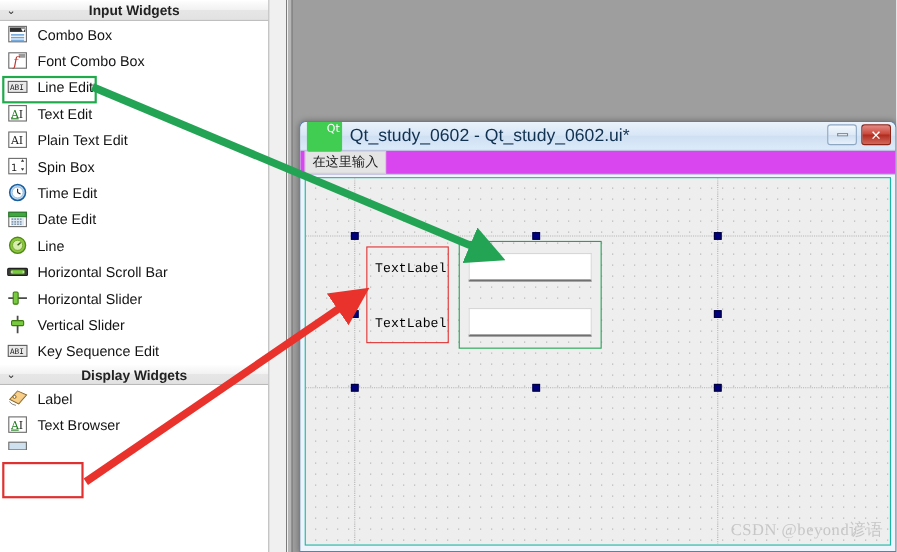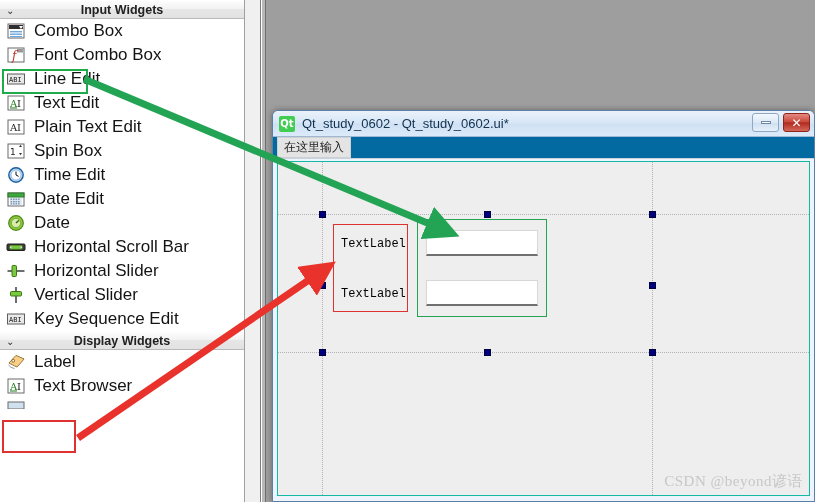--- a/index.html
+++ b/index.html
@@ -50,21 +50,21 @@
   }
   .wlist { list-style: none; margin: 0; padding: 0; }
   .witem {
     height: 24px;
     display: flex;
     align-items: center;
     padding-left: 6px;
     position: relative;
   }
   .witem .ilabel {
-    font-size: 17px;
+    font-size: 13px;
     color: #141414;
     margin-left: 8px;
     white-space: nowrap;
   }
   .ico {
     width: 20px; height: 18px;
     position: relative;
     flex: 0 0 20px;
   }
   .ico svg { display: block; }
@@ -126,34 +126,35 @@
     border-bottom: 1px solid #9fb8d4;
     border-top-left-radius: 5px;
     border-top-right-radius: 5px;
     display: flex;
     align-items: center;
     padding-left: 6px;
     position: relative;
     box-sizing: border-box;
   }
   #qt-logo {
-    width: 16px; height: 16px;
+    width: 16px; height: 28px;
     background: #41cd52;
     color: #fff;
     font-size: 10px;
-    font-weight: bold;
+    font-weight: normal;
     line-height: 16px;
     text-align: center;
     border-radius: 2px;
     flex: 0 0 16px;
     font-family: "DejaVu Sans", sans-serif;
+    padding-left: 16px;
   }
   #qt-title-text {
     margin-left: 7px;
-    font-size: 13px;
+    font-size: 16px;
     color: #10314f;
     white-space: nowrap;
   }
   .titlebtns {
     position: absolute;
     right: 4px; top: 2px;
     display: flex;
     gap: 4px;
   }
   .tbtn {
@@ -173,21 +174,21 @@
   .tbtn.close {
     background: linear-gradient(to bottom, #e38a84 0%, #cb4a3d 45%, #b02d20 52%, #d4685b 100%);
     border: 1px solid #8d2418;
     color: #ffffff;
     font-size: 12px;
     font-weight: bold;
     font-family: "DejaVu Sans", sans-serif;
   }
   #qt-menubar {
     height: 22px;
-    background: #0369a1;
+    background: #d946ef;
     border-bottom: 1px solid #c8d4e2;
     display: flex;
     align-items: center;
     padding-left: 4px;
     box-sizing: border-box;
   }
   #qt-menu-placeholder {
     background: #e4e4e4;
     border: 1px solid #d0d0d0;
     padding: 1px 6px;
@@ -408,21 +409,21 @@
 
 
     <li class="witem">
       <span class="ico">
         <svg width="20" height="18" viewBox="0 0 20 18">
           <circle cx="10" cy="9" r="7.3" fill="#8cc63f" stroke="#4e8a13" stroke-width="1.2"></circle>
           <circle cx="10" cy="9" r="4.6" fill="#d7ecae" stroke="#6ea52a" stroke-width="0.8"></circle>
           <line x1="10" y1="9" x2="12.8" y2="6.4" stroke="#2f5f0a" stroke-width="1.4"></line>
         </svg>
       </span>
-      <span class="ilabel">Date</span>
+      <span class="ilabel">Line</span>
     </li>
 
     <li class="witem">
       <span class="ico">
         <svg width="20" height="18" viewBox="0 0 20 18">
           <rect x="1" y="6" width="18" height="6.5" rx="1" fill="#3c3c3c" stroke="#202020"></rect>
           <rect x="4" y="7.4" width="12" height="3.7" fill="#7ac943" stroke="#4e8a13" stroke-width="0.6"></rect>
           <path d="M3.4 9.2 l2 -1.4 l0 2.8 z" fill="#dcdcdc"></path>
           <path d="M16.6 9.2 l-2 -1.4 l0 2.8 z" fill="#dcdcdc"></path>
         </svg>

